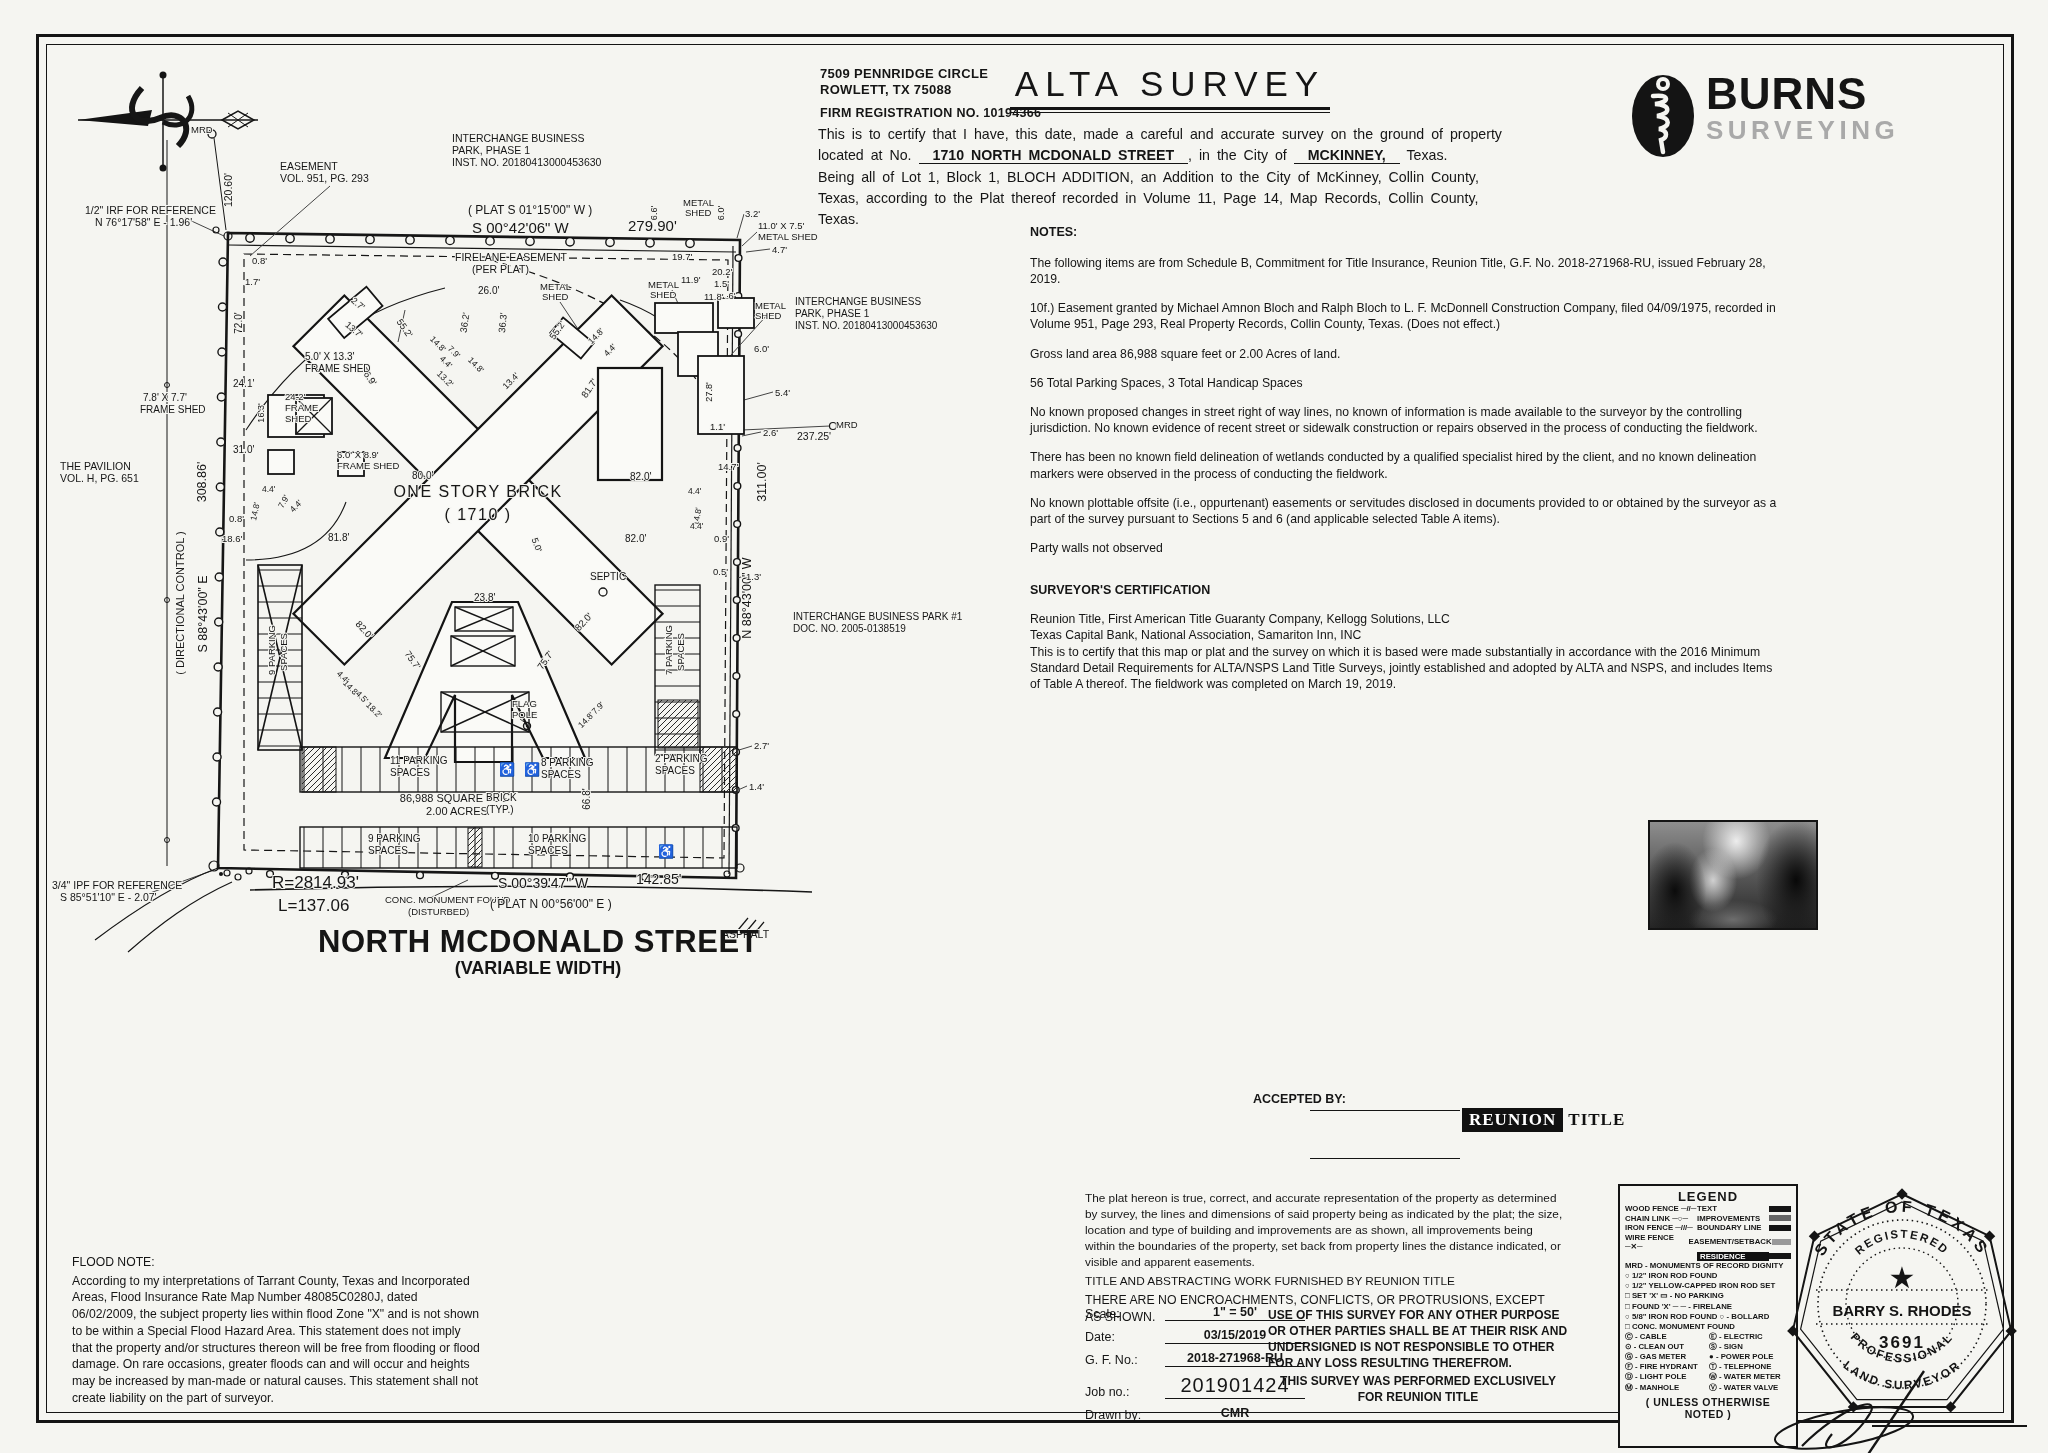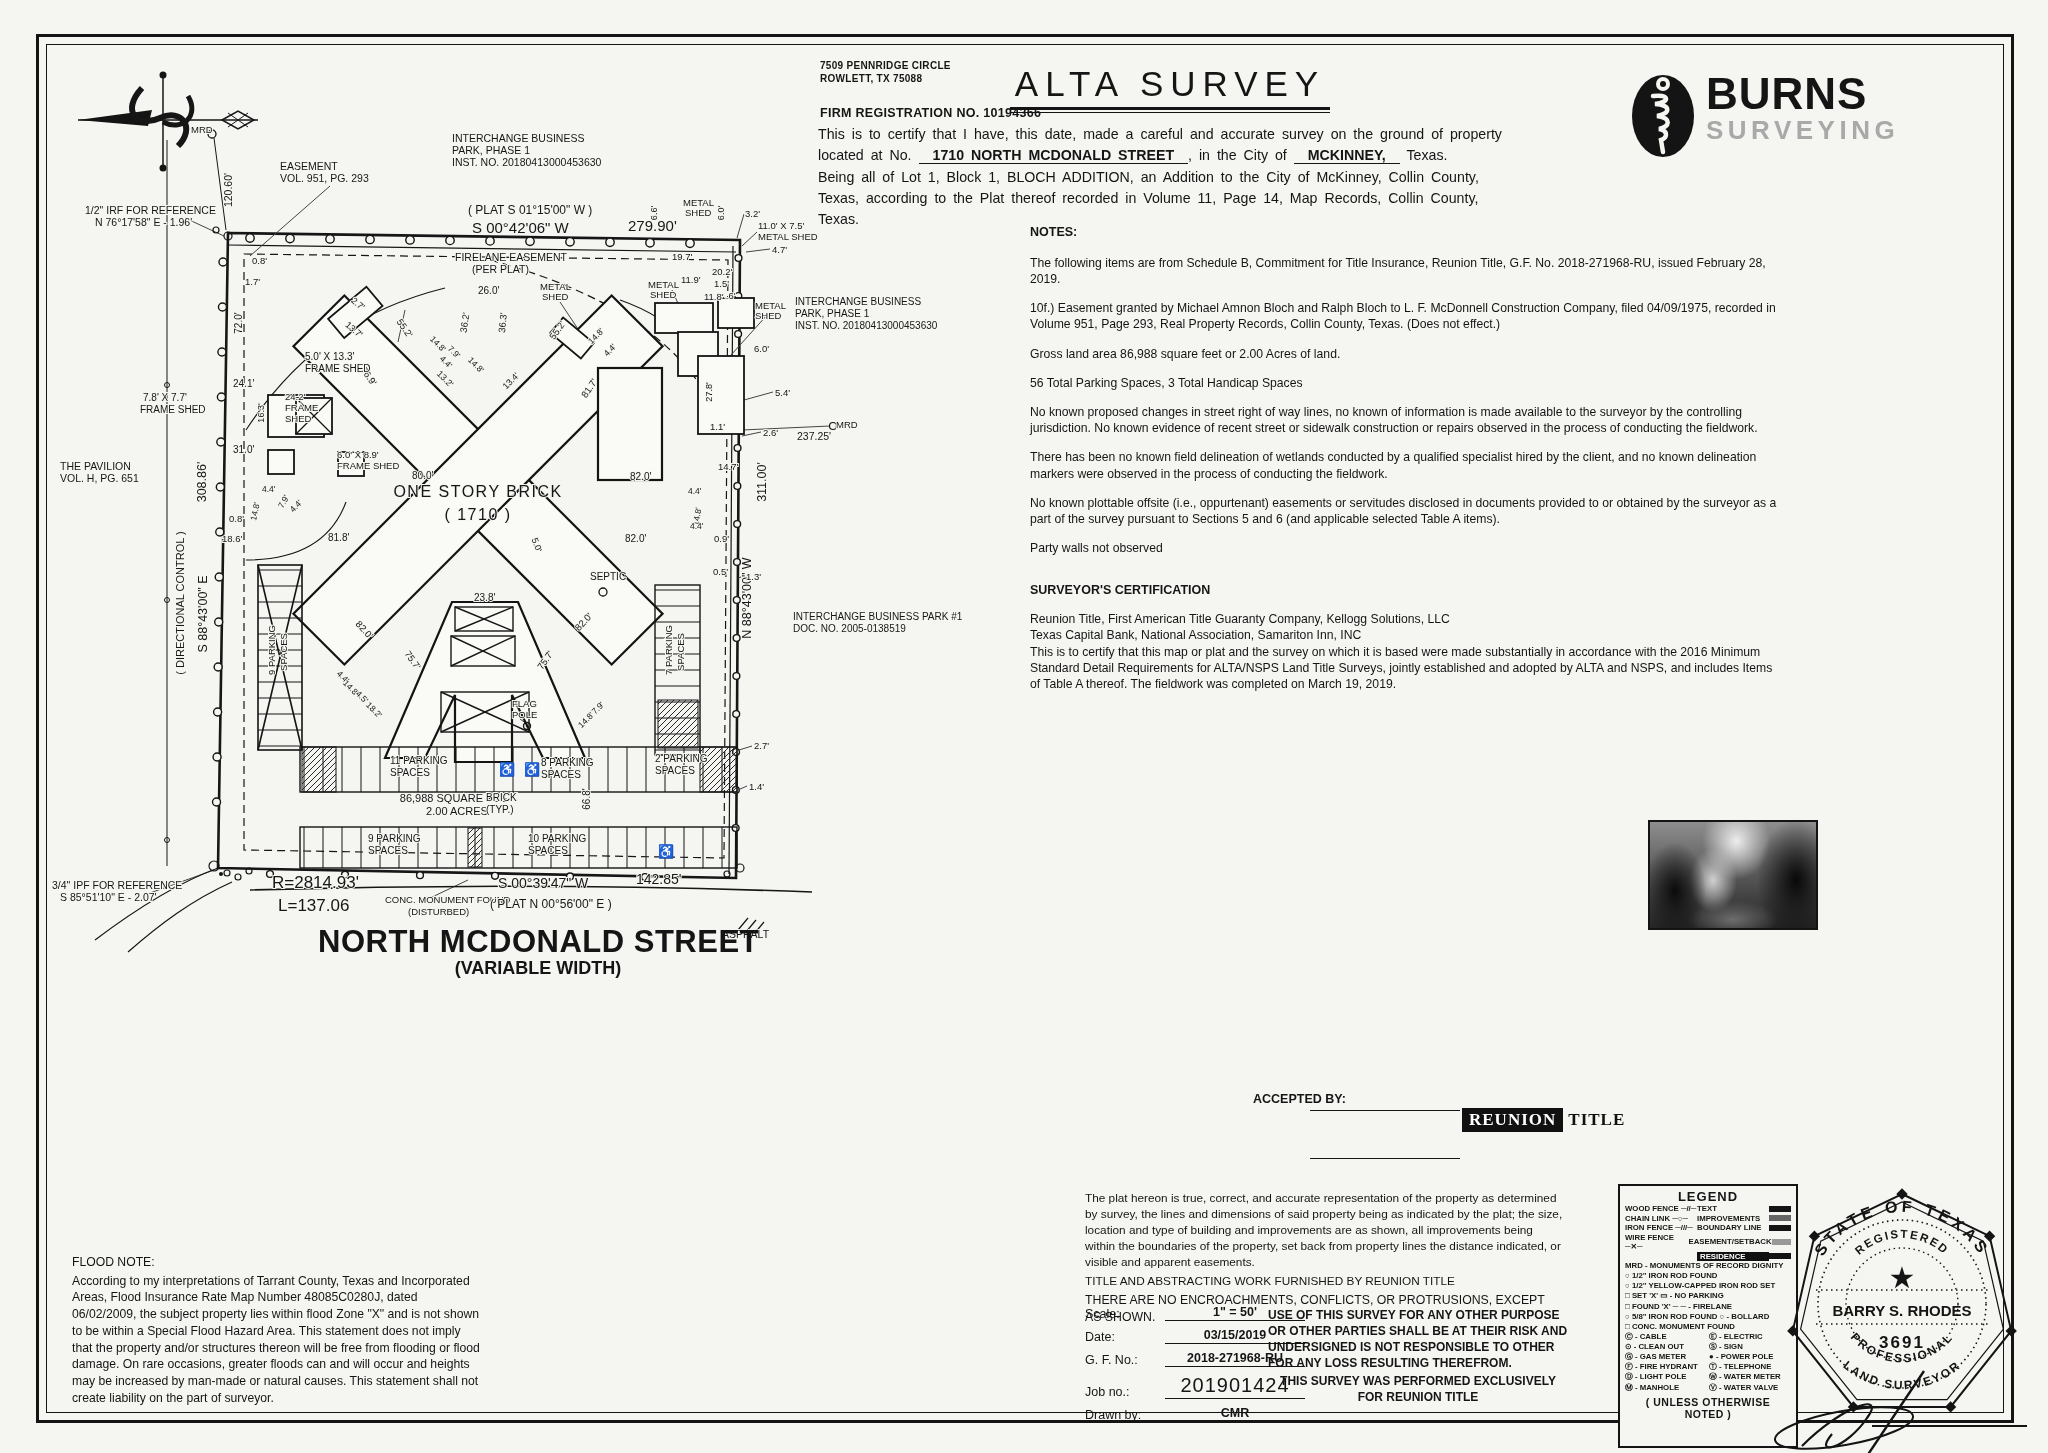--- a/index.html
+++ b/index.html
@@ -7,21 +7,21 @@
         font-family:"Liberation Sans",sans-serif;color:#151515;}
   
   .border-outer{position:absolute;left:36px;top:34px;right:34px;bottom:30px;border:3.5px solid #141414;}
   .border-inner{position:absolute;left:46px;top:44px;right:44px;bottom:40px;border:1.6px solid #141414;}
   .abs{position:absolute;}
   
   #plat{position:absolute;left:0;top:0;z-index:1;}
   #plat text{font-family:"Liberation Sans",sans-serif;fill:#161616;paint-order:stroke;stroke:#f5f5f1;stroke-width:2px;}
   #plat .ln{stroke:#161616;fill:none;}
   
-  .addr{left:820px;top:60px;font-size:10px;font-weight:bold;line-height:1.25;letter-spacing:.3px;}
+  .addr{left:820px;top:66px;font-size:13px;font-weight:bold;line-height:1.25;letter-spacing:.3px;}
   .firm{left:820px;top:106px;font-size:12.5px;font-weight:bold;letter-spacing:.3px;}
   .alta{left:1000px;top:64px;width:340px;text-align:center;}
   .alta .t{font-size:35px;font-weight:normal;letter-spacing:7px;}
   .alta .rule1{height:2.5px;background:#141414;width:320px;margin:3px auto 2px;}
   .alta .rule2{height:1.5px;background:#141414;width:320px;margin:0 auto;}
   .logo{left:1630px;top:72px;display:flex;align-items:flex-start;gap:10px;}
   .logo .txt .b{font-size:44px;font-weight:900;letter-spacing:1px;line-height:1;}
   .logo .txt .s{font-size:26px;font-weight:bold;color:#a9a9a9;letter-spacing:4.5px;line-height:1.1;}
   
   .cert{left:818px;top:124px;width:725px;font-size:14.2px;line-height:1.5;word-spacing:3px;}

